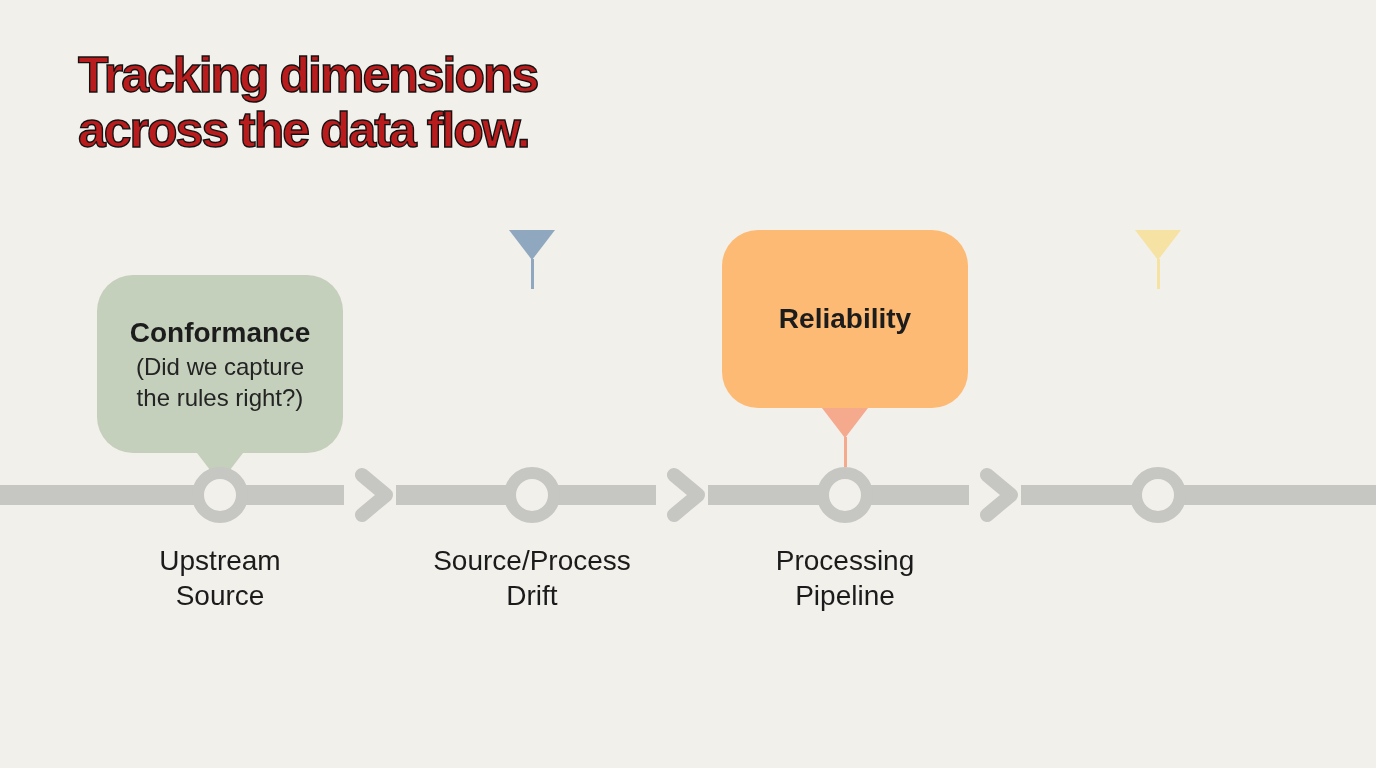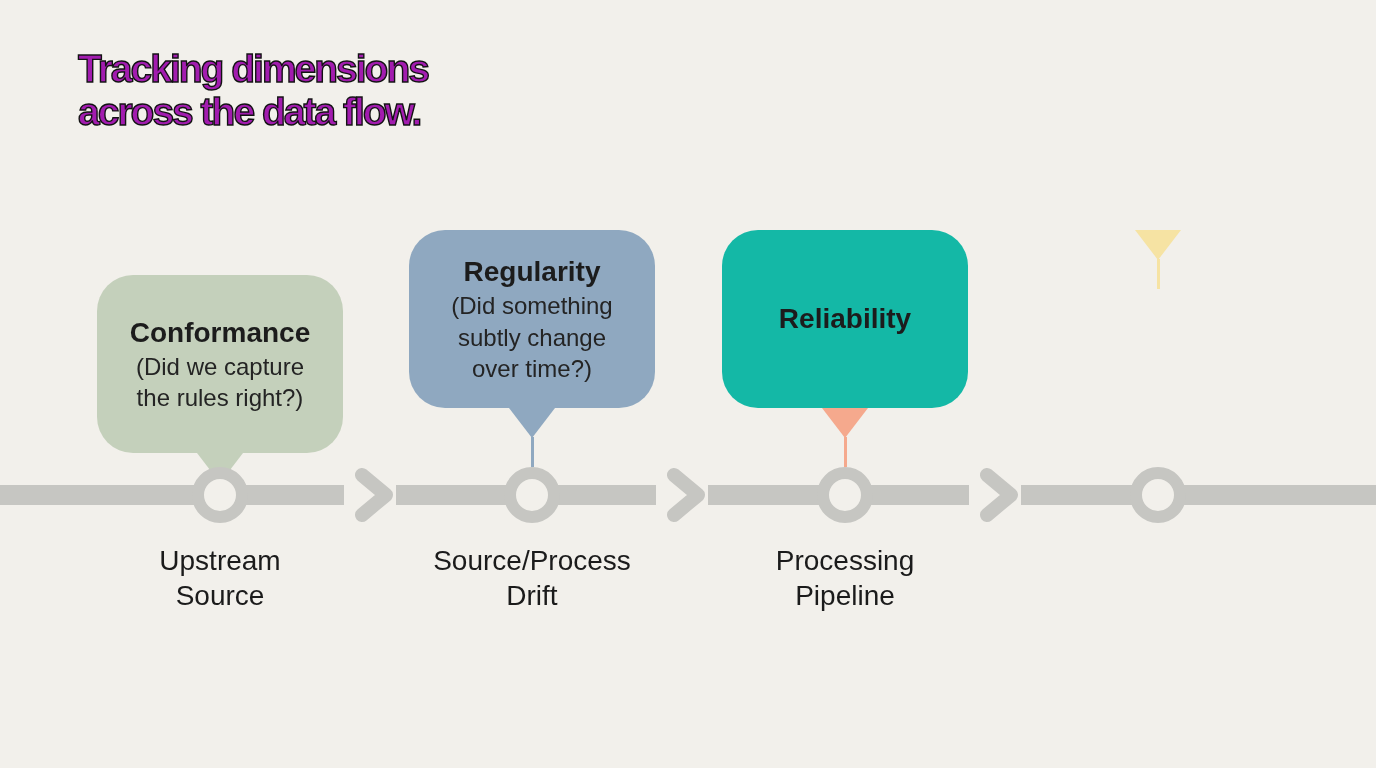--- a/index.html
+++ b/index.html
@@ -12,25 +12,25 @@
   .canvas {
     position: relative;
     width: 1376px;
     height: 768px;
     background: #F2F0EB;
   }
   .page-title {
     position: absolute;
     left: 78px;
     top: 48px;
-    font-size: 39px;
+    font-size: 50px;
     font-weight: bold;
     letter-spacing: -2px;
     line-height: 1.09;
-    color: #a21caf;
+    color: #b91c1c;
     -webkit-text-stroke: 1.4px #121212;
     white-space: pre-line;
   }
   .column {
     position: absolute;
     top: 230px;
     width: 320px;
     display: flex;
     flex-direction: column;
     align-items: center;
@@ -131,32 +131,26 @@
     <div class="bubble" style="background: rgb(196, 208, 187); margin-top: 45px;">
       <div class="bubble-title">Conformance</div>
       <div class="bubble-question">(Did we capture
 the rules right?)</div>
     </div>
     <div class="tail-triangle" style="border-top-color: rgb(196, 208, 187);"></div>
     <div class="tail-line" style="background: rgb(196, 208, 187);"></div>
   </div>
 
   <div class="column col-1">
-    <div class="bubble" style="background: rgb(143, 168, 192);">
-      <div class="bubble-title">Regularity</div>
-      <div class="bubble-question">(Did something
-subtly change
-over time?)</div>
-    </div>
     <div class="tail-triangle" style="border-top-color: rgb(143, 168, 192);"></div>
     <div class="tail-line" style="background: rgb(143, 168, 192);"></div>
   </div>
 
   <div class="column col-2">
-    <div class="bubble" style="background: #14b8a6;">
+    <div class="bubble" style="background: #fdba74;">
       <div class="bubble-title">Reliability</div>
     </div>
     <div class="tail-triangle" style="border-top-color: rgb(245, 169, 141);"></div>
     <div class="tail-line" style="background: rgb(245, 169, 141);"></div>
   </div>
 
   <div class="column col-3">
     <div class="tail-triangle" style="border-top-color: rgb(246, 227, 163);"></div>
     <div class="tail-line" style="background: rgb(246, 227, 163);"></div>
   </div>

